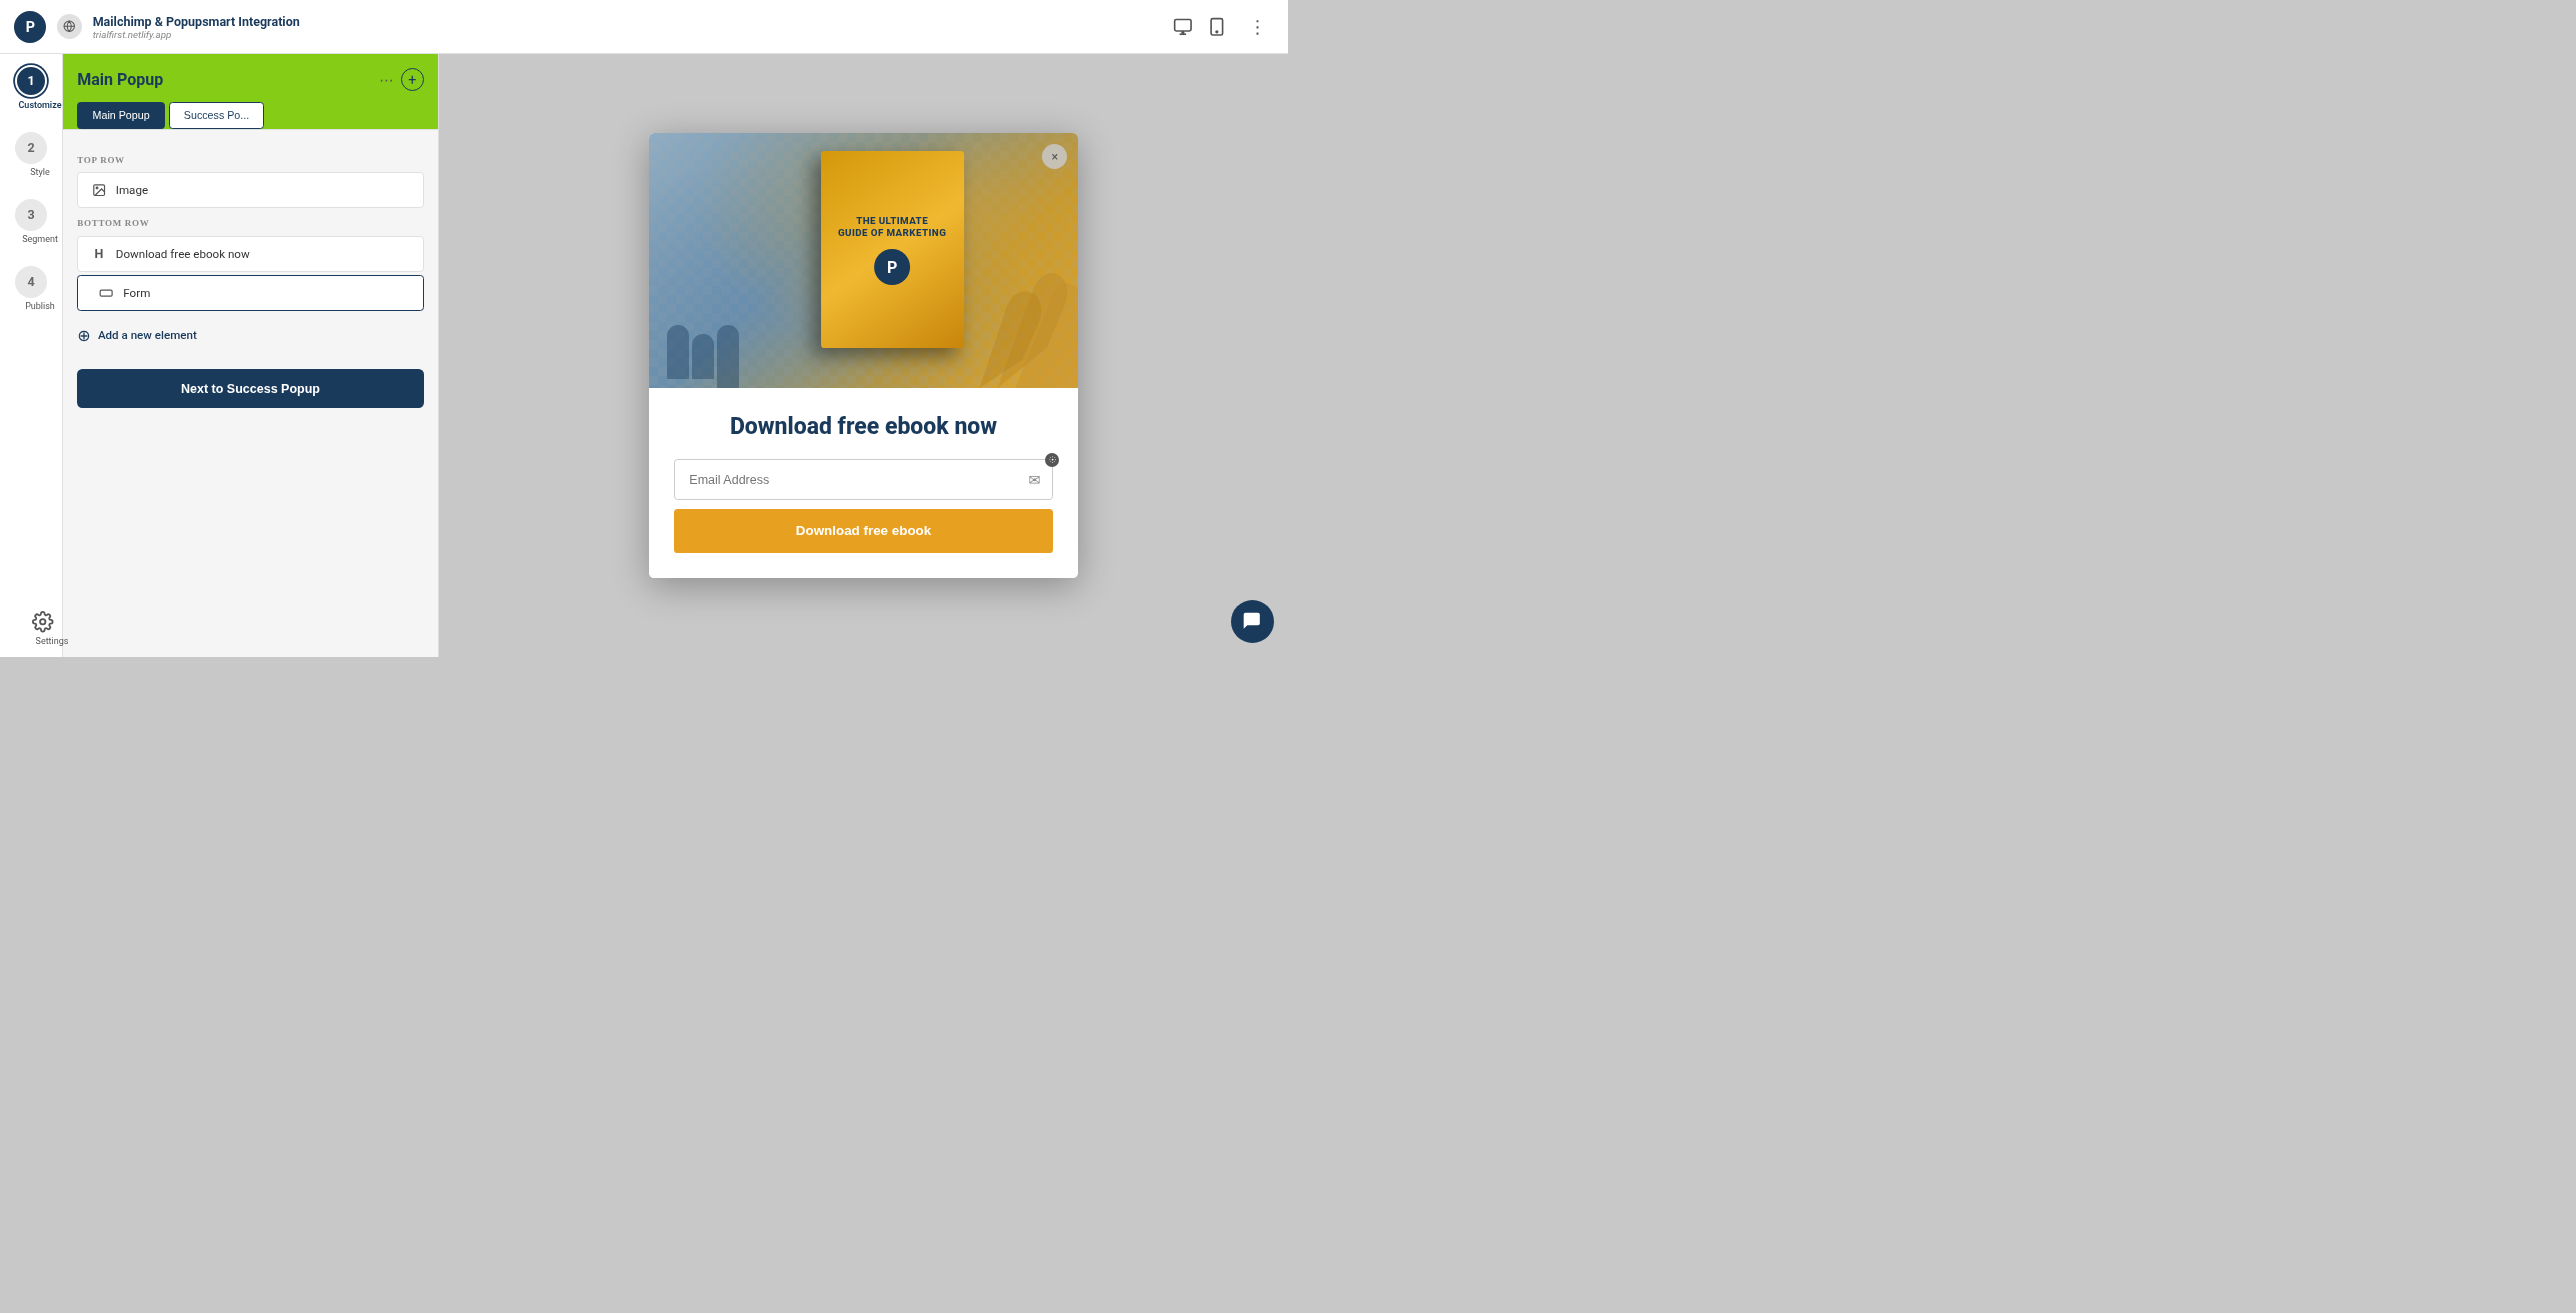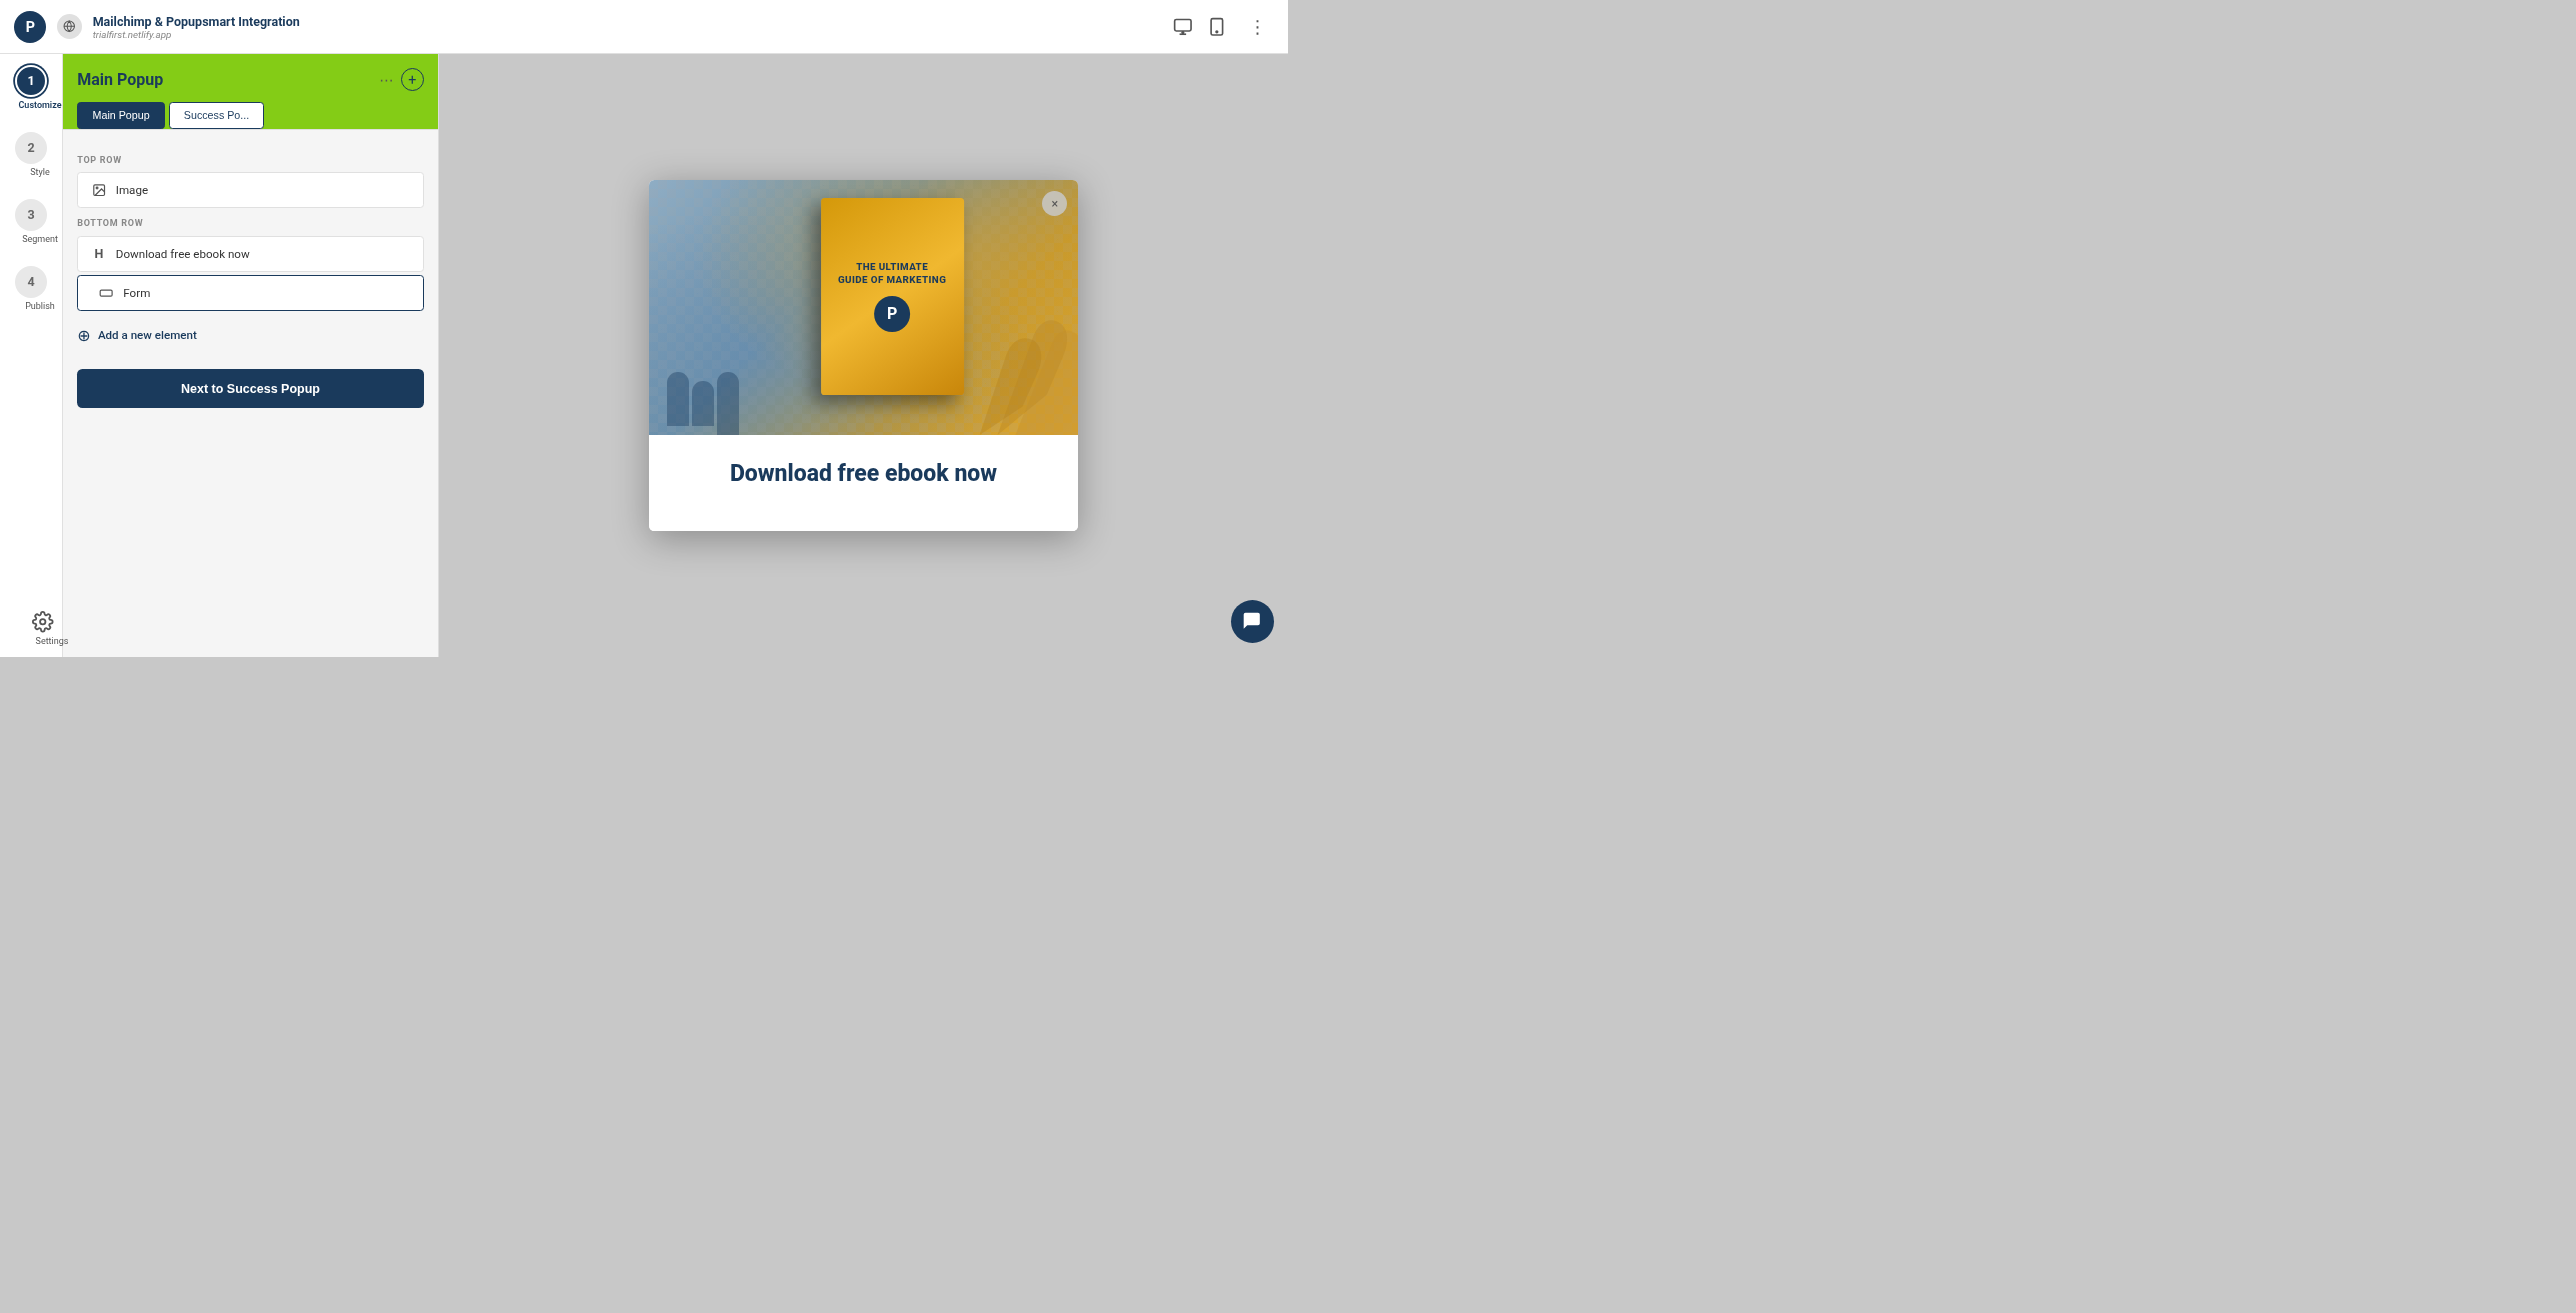--- a/index.html
+++ b/index.html
@@ -132,20 +132,21 @@
       overflow-y: auto;
     }
 
     .row-label {
       font-size: 9px;
       font-weight: 700;
       color: #888;
       letter-spacing: 0.7px;
       margin-bottom: 7.2px;
       margin-top: 10.7px;
+      font-family: Liberation Serif, serif;
     }
 
     .element-item {
       background: #fff;
       border: 0.9px solid #e0e0e0;
       border-radius: 3.6px;
       padding: 9px 12.5px;
       display: flex;
       align-items: center;
       gap: 9px;
@@ -645,20 +646,34 @@
             </svg>
           </div>
 
           <div class="close-btn-preview">
             <span>×</span>
           </div>
         </div>
 
         <div class="popup-content-section">
           <div class="popup-heading">Download free ebook now</div>
+          <div class="popup-form">
+            <div class="popup-input-wrap" style="position:relative;">
+              <input class="popup-input" type="email" readonly="" placeholder="Email Address" style="">
+              <span class="popup-input-icon">✉</span>
+              
+              <div style="position:absolute;right:-6.3px;top:-6.3px;width:14.3px;height:14.3px;border-radius:50%;background:#555;display:flex;align-items:center;justify-content:center;">
+                <svg width="7.2" height="7.2" viewBox="0 0 24 24" fill="white">
+                    <circle cx="12" cy="12" r="3"></circle>
+                    <path d="M12 1v3M12 20v3M4.22 4.22l2.12 2.12M17.66 17.66l2.12 2.12M1 12h3M20 12h3M4.22 19.78l2.12-2.12M17.66 6.34l2.12-2.12" stroke="white" stroke-width="2.5" fill="none"></path>
+                  </svg>
+              </div>
+            </div>
+            <button class="popup-btn">Download free ebook</button>
+          </div>
         </div>
       </div>
 
       <div class="chat-bubble">
         <svg width="21.5" height="21.5" viewBox="0 0 24 24" fill="white">
             <path d="M21 15a2 2 0 0 1-2 2H7l-4 4V5a2 2 0 0 1 2-2h14a2 2 0 0 1 2 2z"></path>
           </svg>
       </div>
 
     </div>

